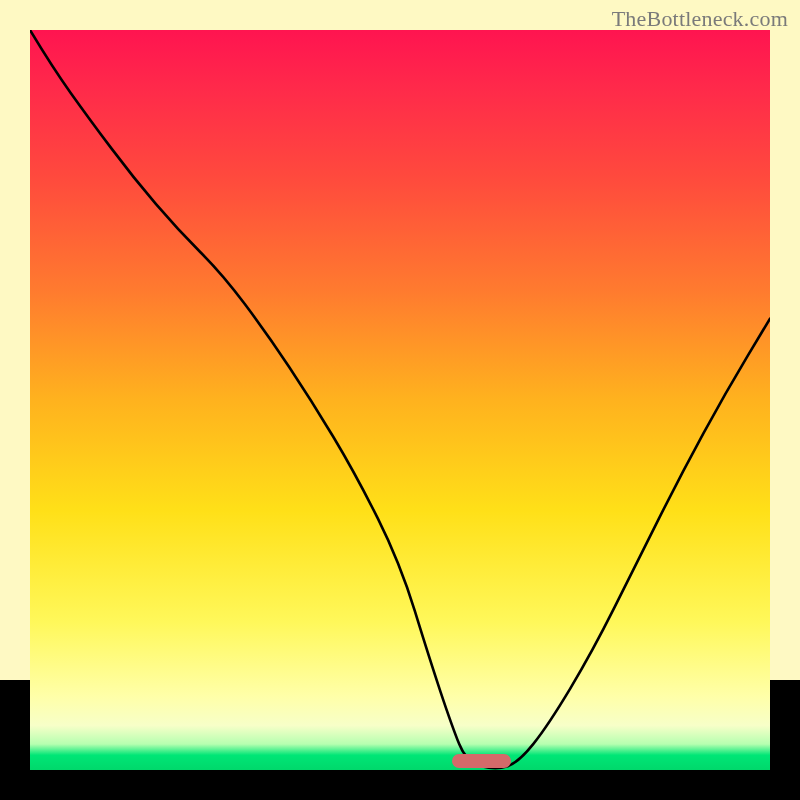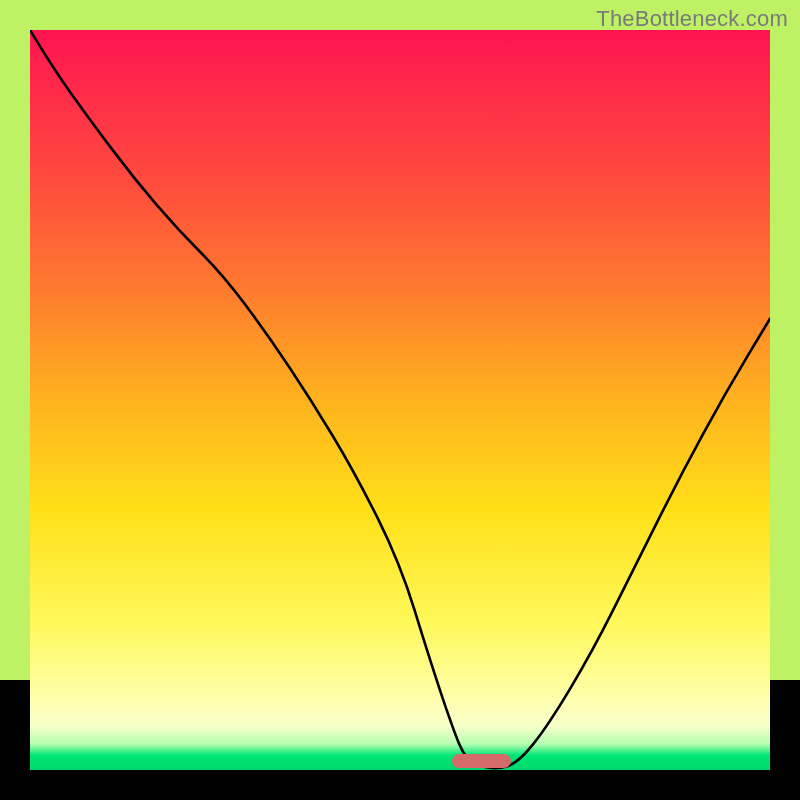--- a/index.html
+++ b/index.html
@@ -8,21 +8,22 @@
     width: 800px;
     height: 800px;
     background: #000;
     overflow: hidden;
     font-family: Arial, Helvetica, sans-serif;
   }
   .frame {
     position: relative;
     width: 800px;
     height: 680px;
-    background: #bef264;
+    background: #fef9c3;
+    font-family: Liberation Serif, serif;
   }
   .plot-area {
     position: absolute;
     left: 30px;
     top: 30px;
     width: 740px;
     height: 740px;
     
     background: linear-gradient(
       to bottom,

